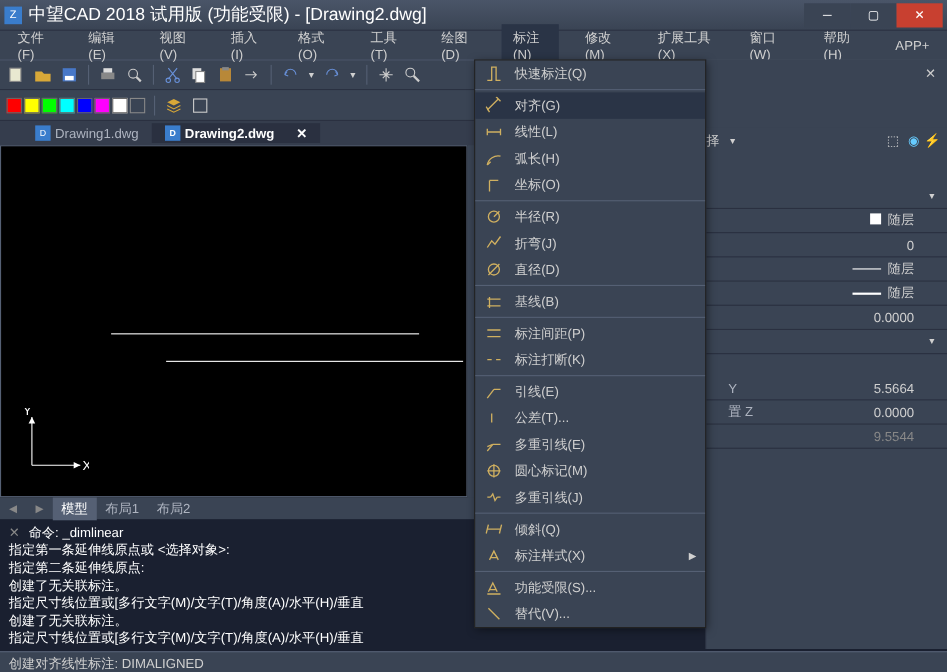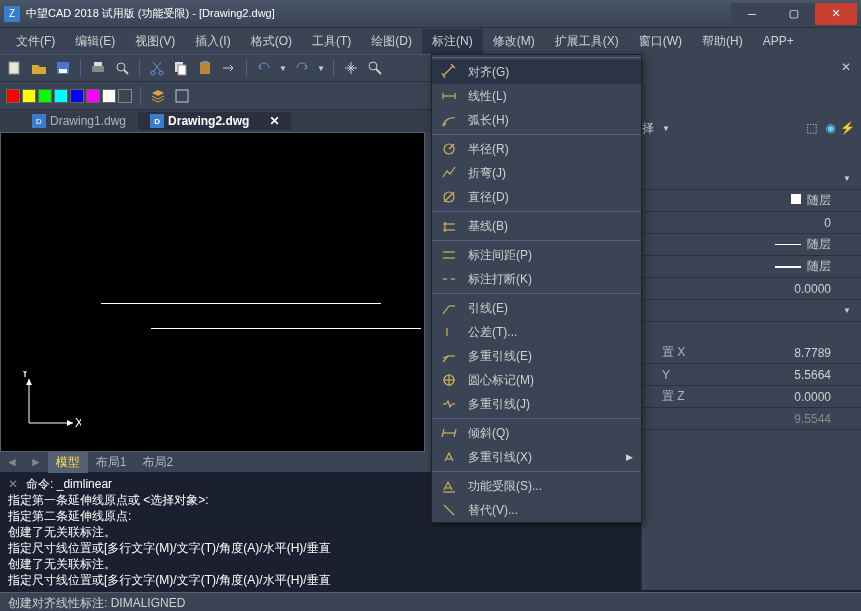--- a/index.html
+++ b/index.html
@@ -1,45 +1,45 @@
 <!DOCTYPE html>
 <html><head>
 <meta charset="utf-8">
 <style>
 *{margin:0;padding:0;box-sizing:border-box;font-family:"Microsoft YaHei",SimSun,sans-serif;font-size:12px;user-select:none}
 body{background:#3a4454;color:#d0d0d0;width:861px;height:611px;overflow:hidden;position:relative}
 .titlebar{height:28px;background:linear-gradient(#4a5568,#3a4454);display:flex;align-items:center;padding:0 4px;border-bottom:1px solid #2a3040}
 .titlebar .app-icon{width:16px;height:16px;background:#3a7dcc;margin-right:6px;display:flex;align-items:center;justify-content:center;color:#fff;font-size:10px}
-.titlebar .title{flex:1;color:#fff;font-size:11px}
+.titlebar .title{flex:1;color:#fff;font-size:16px}
 .win-btns{display:flex}
 .win-btn{width:42px;height:22px;display:flex;align-items:center;justify-content:center;color:#fff;font-size:11px}
 .win-close{background:#c84030}
 .win-max{background:#3a4454}
 .win-min{background:#3a4454}
-.menubar{height:26px;background:#3a4454;display:flex;align-items:center;padding:0 6px;gap:0}
+.menubar{height:26px;background:#3a4454;display:flex;align-items:center;padding:0 6px;gap:14px}
 .menu-item{padding:4px 10px;color:#d0d0d0;cursor:default}
 .menu-item.active{background:#2a3446}
 .toolbar{height:28px;background:#3a4454;display:flex;align-items:center;padding:2px 6px;gap:6px;border-top:1px solid #4a5468;border-bottom:1px solid #2a3040}
 .tb-btn{width:18px;height:18px;display:flex;align-items:center;justify-content:center}
 .tb-sep{width:1px;height:18px;background:#556074;margin:0 2px}
 .toolbar2{height:28px;background:#3a4454;display:flex;align-items:center;padding:2px 6px;gap:6px;border-bottom:1px solid #2a3040}
 .color-row{display:flex;gap:2px;align-items:center}
 .color-sw{width:14px;height:14px;border:1px solid #666}
 .layer-dd{background:#2a3040;padding:2px 8px;margin-left:8px;display:flex;align-items:center;gap:6px}
 .tabbar{height:22px;background:#353d4d;display:flex;align-items:center;padding-left:20px}
 .doc-tab{padding:2px 12px;color:#aeb4c0;display:flex;align-items:center;gap:4px}
 .doc-tab.active{background:#2a3040;color:#fff;font-weight:bold}
 .doc-tab .dwg-icon{width:14px;height:14px;background:#3a7dcc;font-size:8px;color:#fff;display:flex;align-items:center;justify-content:center}
 .main{display:flex;height:320px}
 .canvas{background:#000;flex:none;width:425px;position:relative;border:1px solid #556074}
 .canvas .axis{position:absolute;left:20px;bottom:20px}
 .canvas .hline{position:absolute;background:#fff;height:1px}
 .model-tabs{height:20px;background:#3a4454;display:flex;align-items:center;font-family:SimSun}
 .mtab{padding:2px 8px;color:#aeb4c0;font-size:12px}
-.mtab.active{background:#556074;color:#fde047}
+.mtab.active{background:#556074;color:#ffffff}
 .cmdarea{background:#1a2030;height:120px;overflow:hidden;padding:4px 8px;font-family:SimSun,monospace;color:#fff;line-height:16px;font-size:13px}
 .cmdarea .close-x{float:left;color:#888;margin-right:8px}
 .statusbar{height:22px;background:#3a4454;display:flex;align-items:center;padding:0 8px;color:#d0d0d0;border-top:1px solid #556074}
 .dropdown{position:absolute;left:431px;top:54px;width:211px;background:#3a4454;border:1px solid #222;box-shadow:2px 2px 8px rgba(0,0,0,.5);z-index:100}
 .dd-item{height:24px;display:flex;align-items:center;padding:0 8px;gap:10px;color:#d0d0d0}
 .dd-item.hl{background:#2a3446}
 .dd-item .dd-icon{width:18px;height:18px;display:flex;align-items:center;justify-content:center}
 .dd-item .arrow{margin-left:auto;font-size:9px}
 .dd-sep{height:1px;background:#556074;margin:2px 0}
 .right-panel{position:absolute;right:0;top:54px;width:220px;background:#3a4454;height:536px;border-left:1px solid #2a3040}
@@ -257,20 +257,28 @@
       <div>创建了无关联标注。</div>
       <div>指定尺寸线位置或[多行文字(M)/文字(T)/角度(A)/水平(H)/垂直</div>
     </div>
 </div>
 
 <div class="statusbar">
   <span>创建对齐线性标注:   DIMALIGNED</span>
 </div>
 
 <div class="dropdown" id="dropdown">
+    <div class="dd-item">
+      <span class="dd-icon">
+        <svg width="16" height="16">
+          <polyline points="2,14 6,14 6,2 10,2 10,14 14,14"></polyline>
+        </svg>
+      </span>
+      <span>快速标注(Q)</span>
+    </div>
     <div class="dd-sep"></div>
     <div class="dd-item hl">
       <span class="dd-icon">
         <svg width="16" height="16">
           <line x1="2" y1="12" x2="12" y2="2"></line>
           <line x1="1" y1="9" x2="4" y2="14"></line>
           <line x1="10" y1="0" x2="14" y2="4"></line>
         </svg>
       </span>
       <span>对齐(G)</span>
@@ -287,20 +295,29 @@
     </div>
     <div class="dd-item">
       <span class="dd-icon">
         <svg width="16" height="16">
           <path d="M2 14 A 10 10 0 0 1 14 6"></path>
           <line x1="2" y1="14" x2="5" y2="11"></line>
         </svg>
       </span>
       <span>弧长(H)</span>
     </div>
+    <div class="dd-item">
+      <span class="dd-icon">
+        <svg width="16" height="16">
+          <line x1="4" y1="14" x2="4" y2="4"></line>
+          <line x1="4" y1="4" x2="12" y2="4"></line>
+        </svg>
+      </span>
+      <span>坐标(O)</span>
+    </div>
     <div class="dd-sep"></div>
     <div class="dd-item">
       <span class="dd-icon">
         <svg width="16" height="16">
           <circle cx="8" cy="8" r="5"></circle>
           <line x1="8" y1="8" x2="13" y2="3"></line>
         </svg>
       </span>
       <span>半径(R)</span>
     </div>
@@ -410,21 +427,21 @@
         </svg>
       </span>
       <span>倾斜(Q)</span>
     </div>
     <div class="dd-item">
       <span class="dd-icon">
         <svg width="16" height="16">
           <path d="M4 12L8 4L12 12M5 10h6"></path>
         </svg>
       </span>
-      <span>多重引线(X)</span>
+      <span>标注样式(X)</span>
       <span class="arrow">▶</span>
     </div>
     <div class="dd-sep"></div>
     <div class="dd-item">
       <span class="dd-icon">
         <svg width="16" height="16">
           <path d="M3 12l4-8 4 8M4 10h6"></path>
           <line x1="2" y1="14" x2="14" y2="14"></line>
         </svg>
       </span>
@@ -470,24 +487,20 @@
       <span class="rp-val"><span style="display:inline-block;width:26px;height:2px;background:#fff;margin-right:6px;vertical-align:middle"></span><span>随层</span></span>
     </div>
   <div class="rp-row">
       <span class="rp-val">0.0000</span>
     </div>
   <div class="rp-row">
       <span style="margin-left:auto;margin-right:10px" class="tri">▼</span>
     </div>
   <div style="height:20px"></div>
   <div class="rp-row">
-      <span class="rp-label">置 X</span>
-      <span class="rp-val">8.7789</span>
-    </div>
-  <div class="rp-row">
       <span class="rp-label">Y</span>
       <span class="rp-val">5.5664</span>
     </div>
   <div class="rp-row">
       <span class="rp-label">置 Z</span>
       <span class="rp-val">0.0000</span>
     </div>
   <div class="rp-row">
       <span class="rp-val" style="color:#888">9.5544</span>
     </div>

